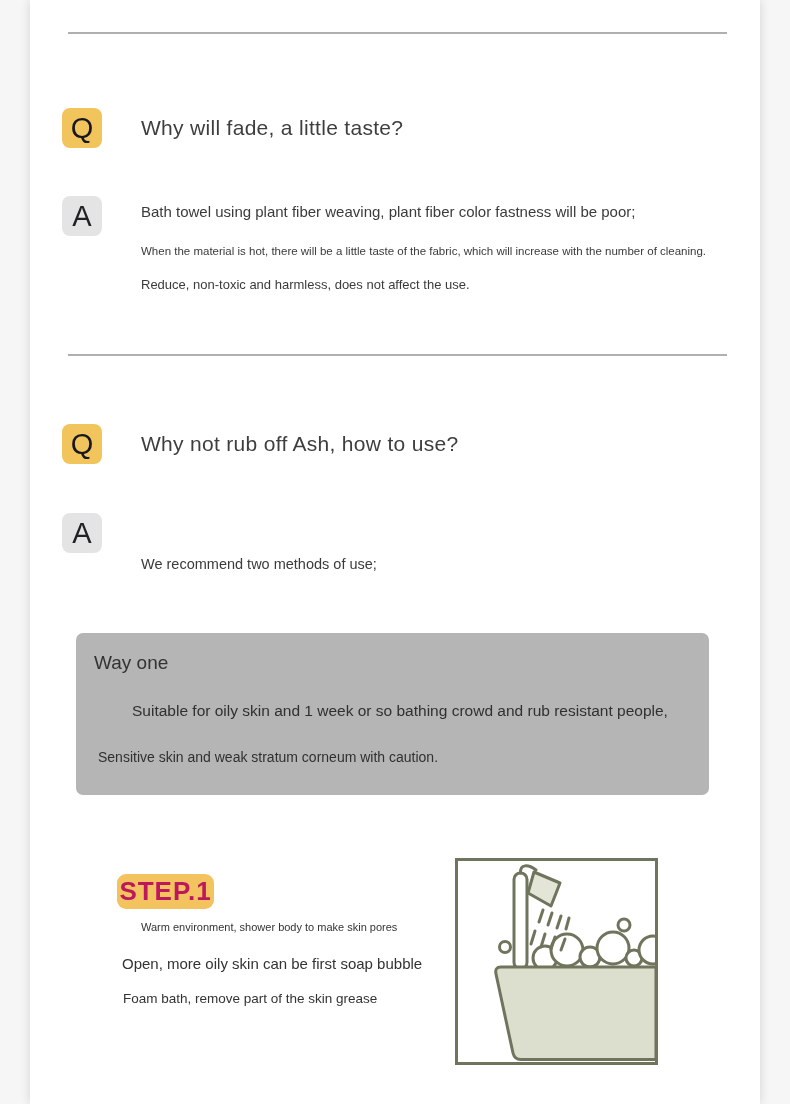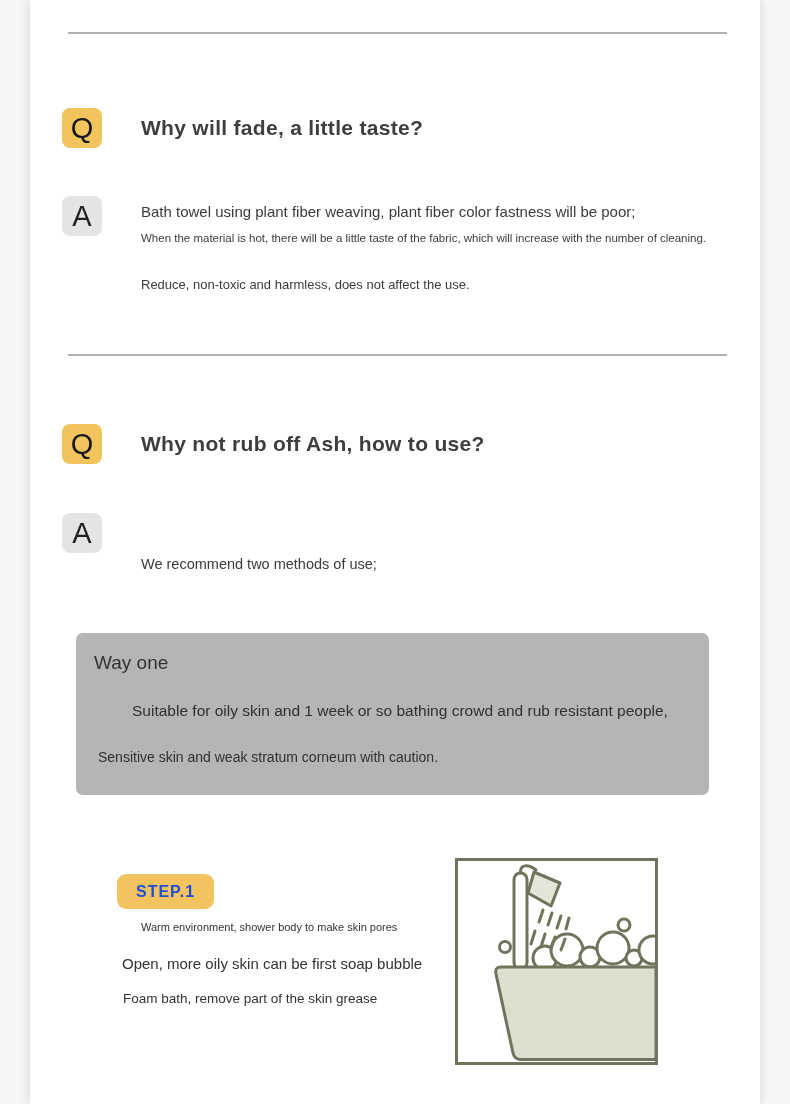--- a/index.html
+++ b/index.html
@@ -24,21 +24,21 @@
     position: absolute; left: 32px; width: 40px; height: 40px;
     border-radius: 8px;
     display: flex; align-items: center; justify-content: center;
     font-size: 29px; font-weight: 500; color: #17171f;
   }
   .badge.q { background: #f2c45c; }
   .badge.a { background: #e4e4e4; color: #222226; }
   .q-heading {
     position: absolute; left: 111px; height: 40px;
     display: flex; align-items: center;
-    font-size: 21px; color: #3e3e3e; letter-spacing: 0.3px; font-weight: bold;
+    font-size: 21px; color: #3e3e3e; letter-spacing: 0.3px;
   }
   .ans-line { position: absolute; left: 111px; color: #3b3b3b; white-space: nowrap; text-align: center; }
   .ans-md { font-size: 15px; }
   .ans-xs { font-size: 11.5px; }
   .ans-sm { font-size: 13px; }
   .ans-rg { font-size: 14.5px; }
   .way-box {
     position: absolute; left: 46px; top: 633px;
     width: 633px; height: 162px;
     background: #b5b5b5; border-radius: 7px;
@@ -46,21 +46,21 @@
     text-align: right;
   }
   .way-title { position: absolute; left: 18px; top: 19px; font-size: 19px; color: #333; }
   .way-l1 { position: absolute; left: 20px; top: 69px; font-size: 15.5px; white-space: nowrap; margin-left: 36px; }
   .way-l2 { position: absolute; left: 22px; top: 116px; font-size: 14px; white-space: nowrap; }
   .step-badge {
     position: absolute; left: 87px; top: 874px;
     width: 97px; height: 35px;
     background: #f2c35e; border-radius: 9px;
     display: flex; align-items: center; justify-content: center;
-    font-size: 16px; font-weight: bold; letter-spacing: 1px; color: #1d4ed8;
+    font-size: 26px; font-weight: bold; letter-spacing: 1px; color: #be185d;
   }
   .step-line { position: absolute; color: #333; white-space: nowrap; }
   .step-l1 { left: 111px; top: 921px; font-size: 11px; }
   .step-l2 { left: 92px; top: 955px; font-size: 15px; }
   .step-l3 { left: 93px; top: 991px; font-size: 13.5px; }
   .illus {
     position: absolute; left: 425px; top: 858px;
     width: 203px; height: 207px;
   }
 </style>
@@ -74,21 +74,21 @@
 
     <div class="badge q" style="top:108px">
       <span>Q</span>
     </div>
     <div class="q-heading" style="top:108px">Why will fade, a little taste?</div>
 
     <div class="badge a" style="top:196px">
       <span>A</span>
     </div>
     <div class="ans-line ans-md" style="top:203px">Bath towel using plant fiber weaving, plant fiber color fastness will be poor;</div>
-    <div class="ans-line ans-xs" style="top:232px">When the material is hot, there will be a little taste of the fabric, which will increase with the number of cleaning.</div>
+    <div class="ans-line ans-xs" style="top:245px">When the material is hot, there will be a little taste of the fabric, which will increase with the number of cleaning.</div>
     <div class="ans-line ans-sm" style="top:277px">Reduce, non-toxic and harmless, does not affect the use.</div>
 
     <div class="divider" style="top:354px"></div>
 
     <div class="badge q" style="top:424px">
       <span>Q</span>
     </div>
     <div class="q-heading" style="top:424px">Why not rub off Ash, how to use?</div>
 
     <div class="badge a" style="top:513px">

